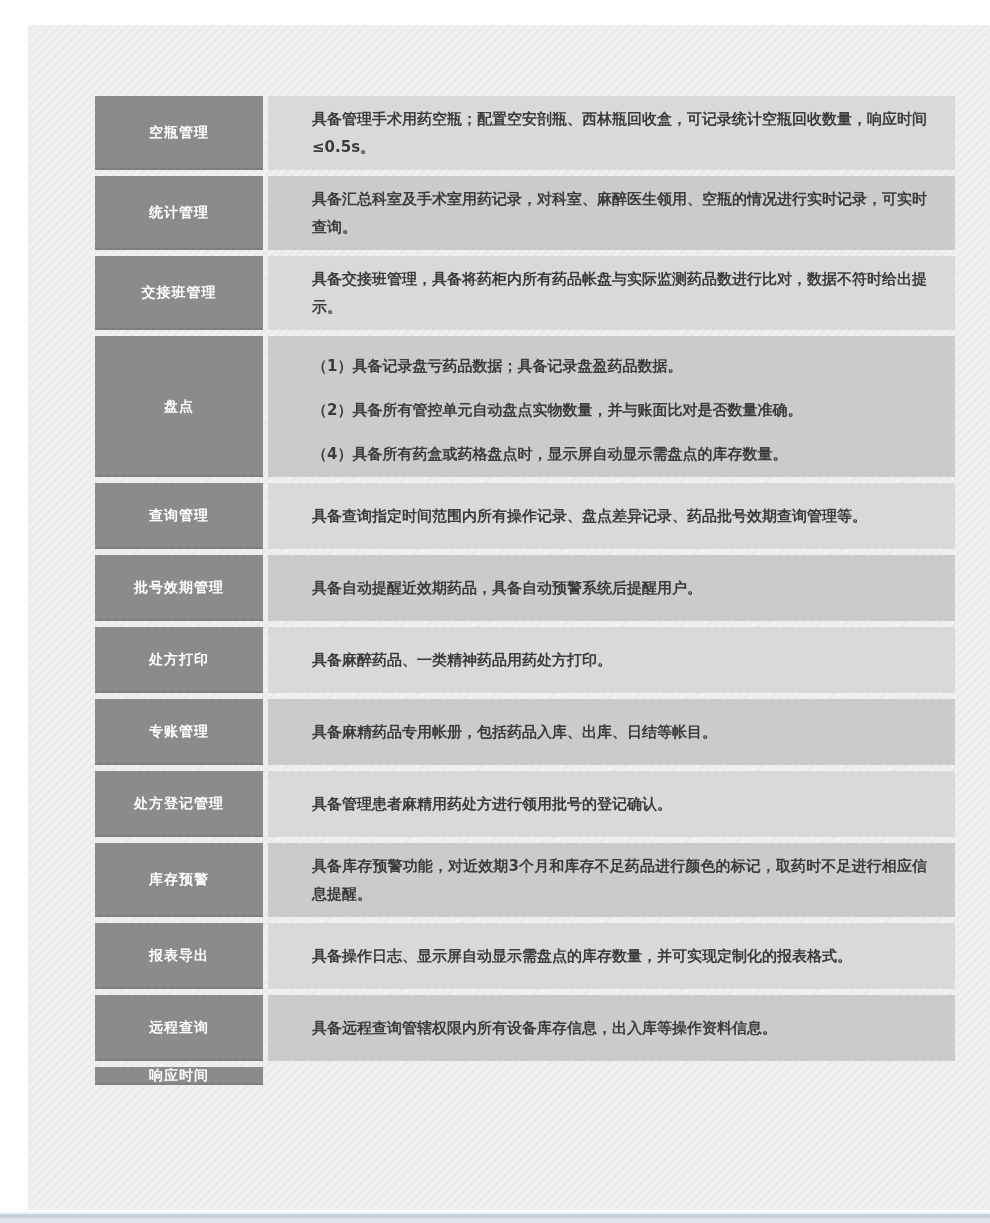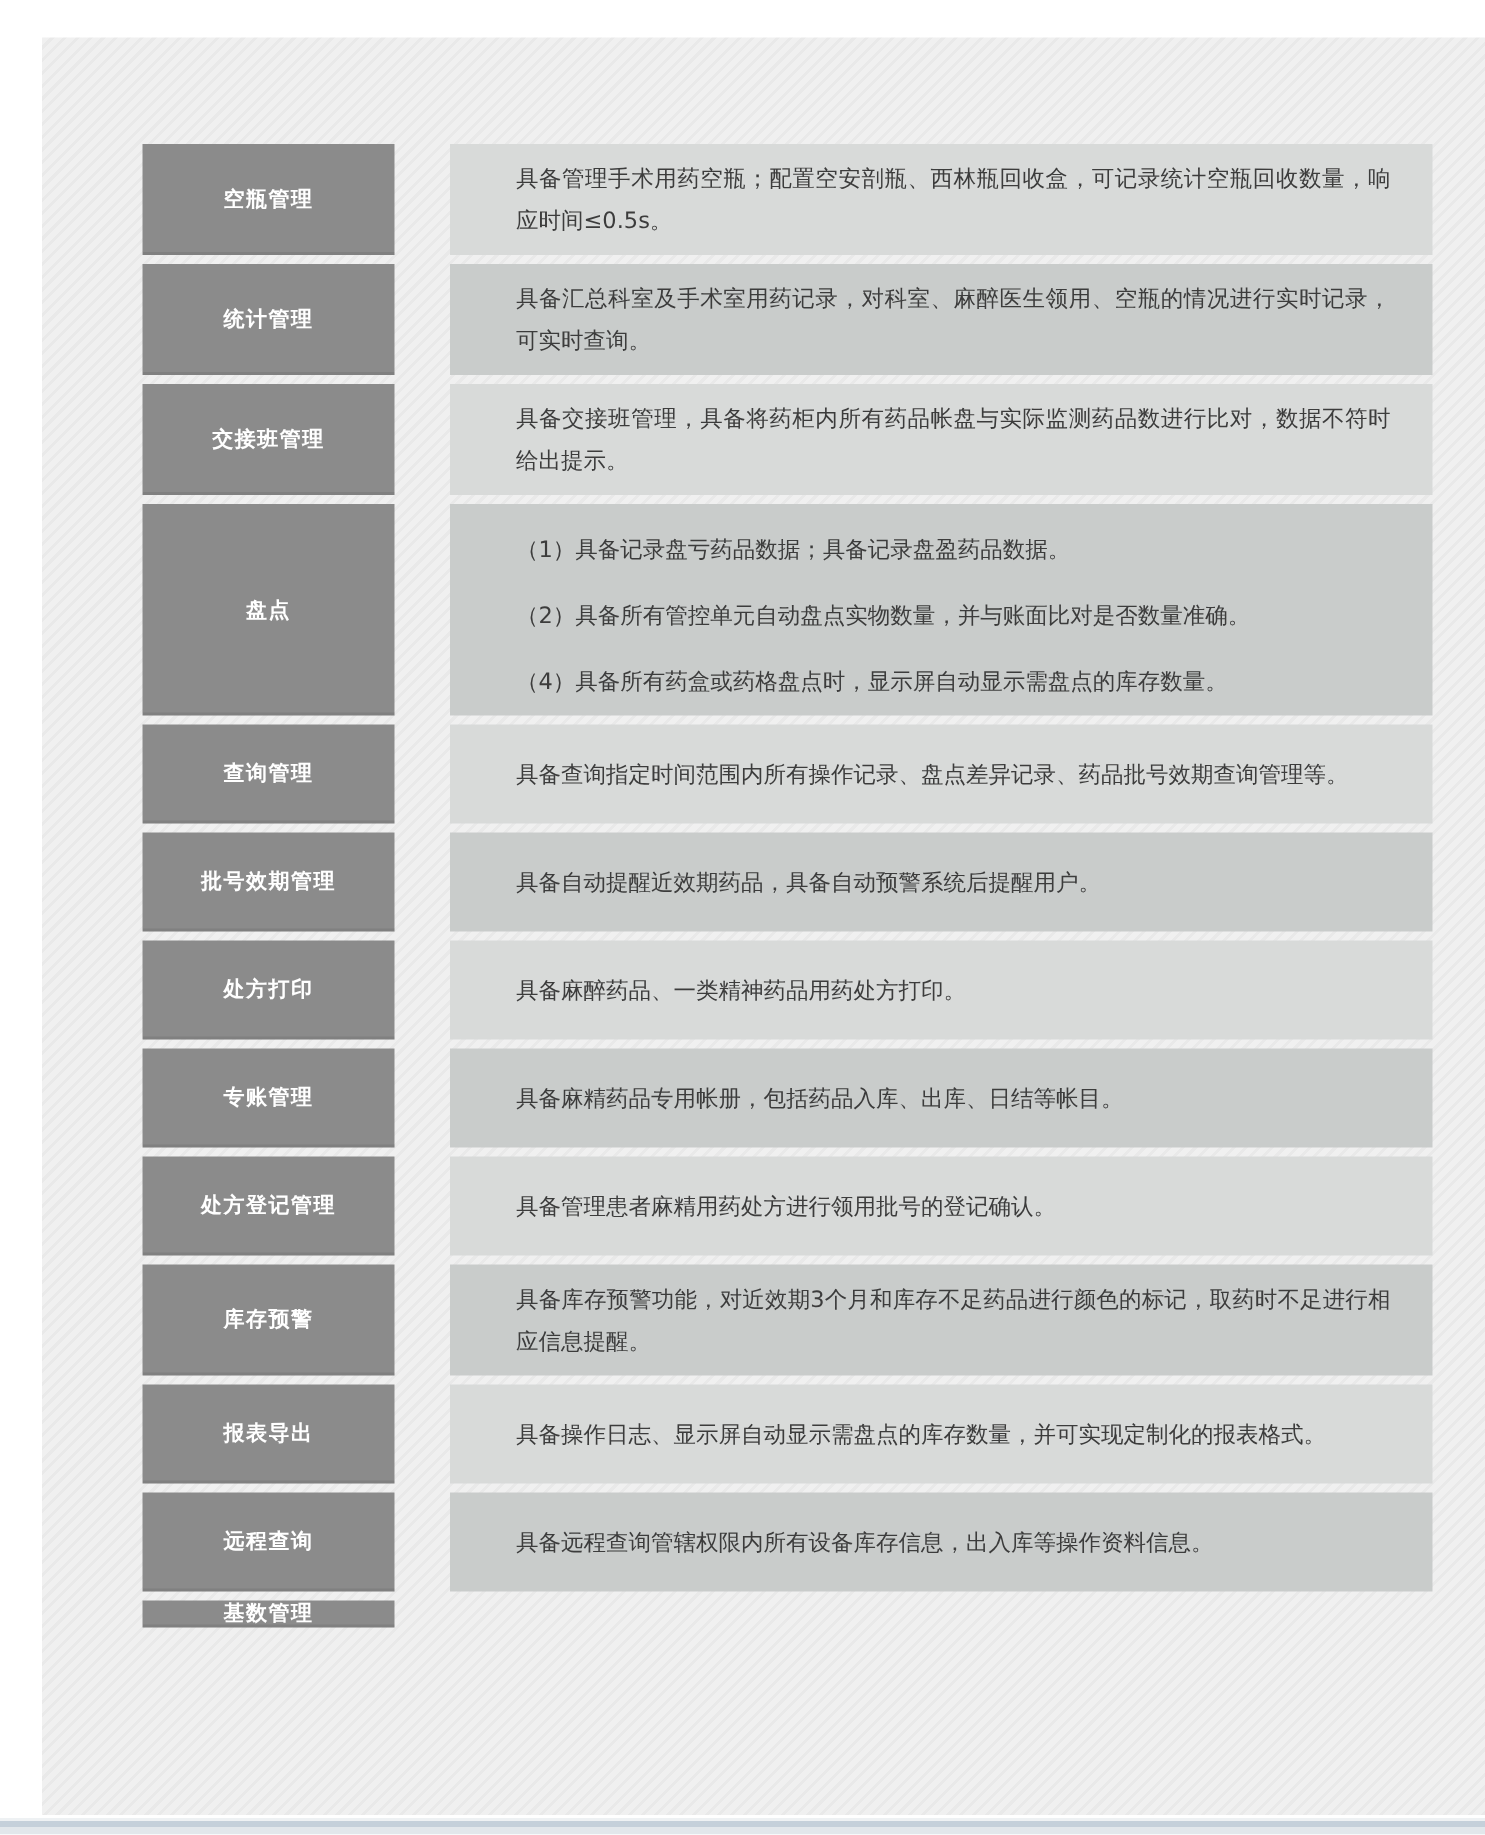--- a/index.html
+++ b/index.html
@@ -59,24 +59,23 @@
   .desc-cell {
     flex: 1 1 auto;
     min-height: 66px;
     box-sizing: border-box;
     padding: 9px 28px 9px 44px;
     display: flex;
     flex-direction: column;
     justify-content: center;
     color: var(--desc-text, #3c3c3c);
     font-size: 15px;
-    font-weight: normal;
+    font-weight: bold;
     line-height: 28px;
     text-align: justify;
-    margin-left: 32px;
   }
   .row.light .desc-cell { background: var(--row-light, #d8dad9); }
   .row.dark  .desc-cell { background: var(--row-dark,  #c9cccb); }
   .desc-cell p {
     margin: 0;
     padding: 0;
   }
   .desc-cell.multi {
     padding-top: 16px;
   }
@@ -183,20 +182,20 @@
             <p>具备操作日志、显示屏自动显示需盘点的库存数量，并可实现定制化的报表格式。</p>
           </div>
         </div>
         <div class="row dark">
           <div class="label-cell">远程查询</div>
           <div class="desc-cell">
             <p>具备远程查询管辖权限内所有设备库存信息，出入库等操作资料信息。</p>
           </div>
         </div>
         <div class="row light">
-          <div class="label-cell">基数管理</div>
+          <div class="label-cell">响应时间</div>
         </div>
       </div>
   </div>
   <div class="bottom-bar-light"></div>
   <div class="bottom-bar"></div>
   <div class="bottom-bar-fade"></div>
 </div>
 
 </body></html>

